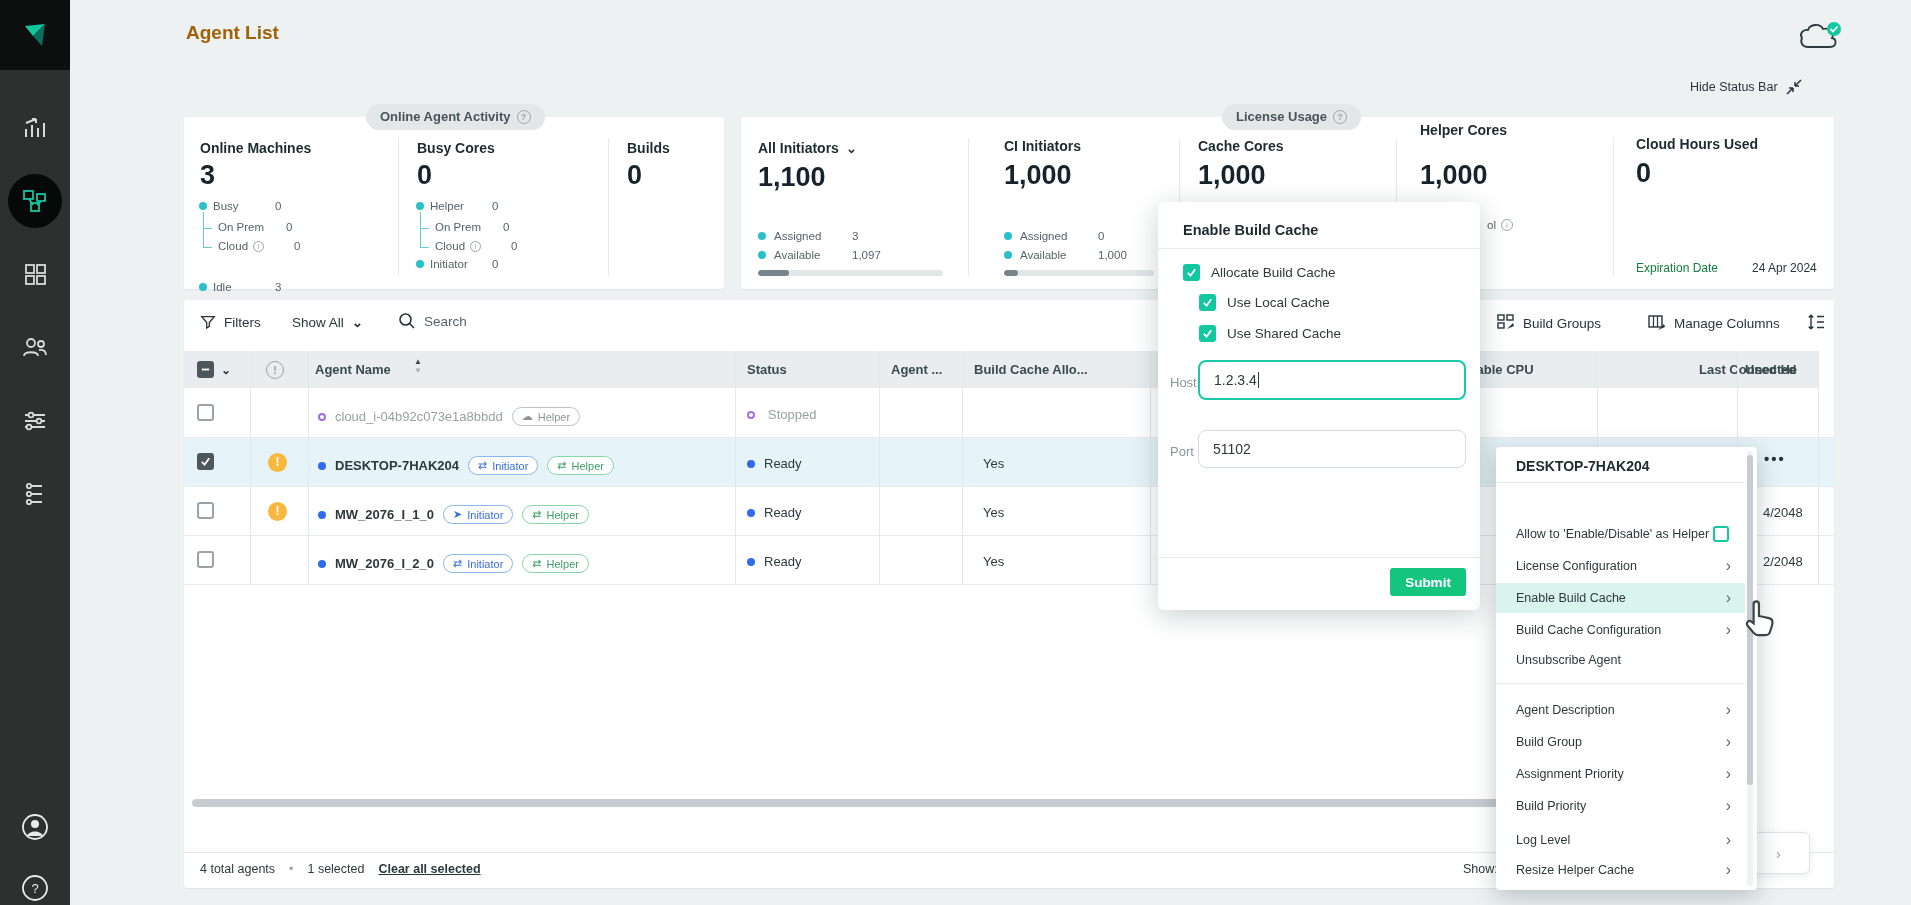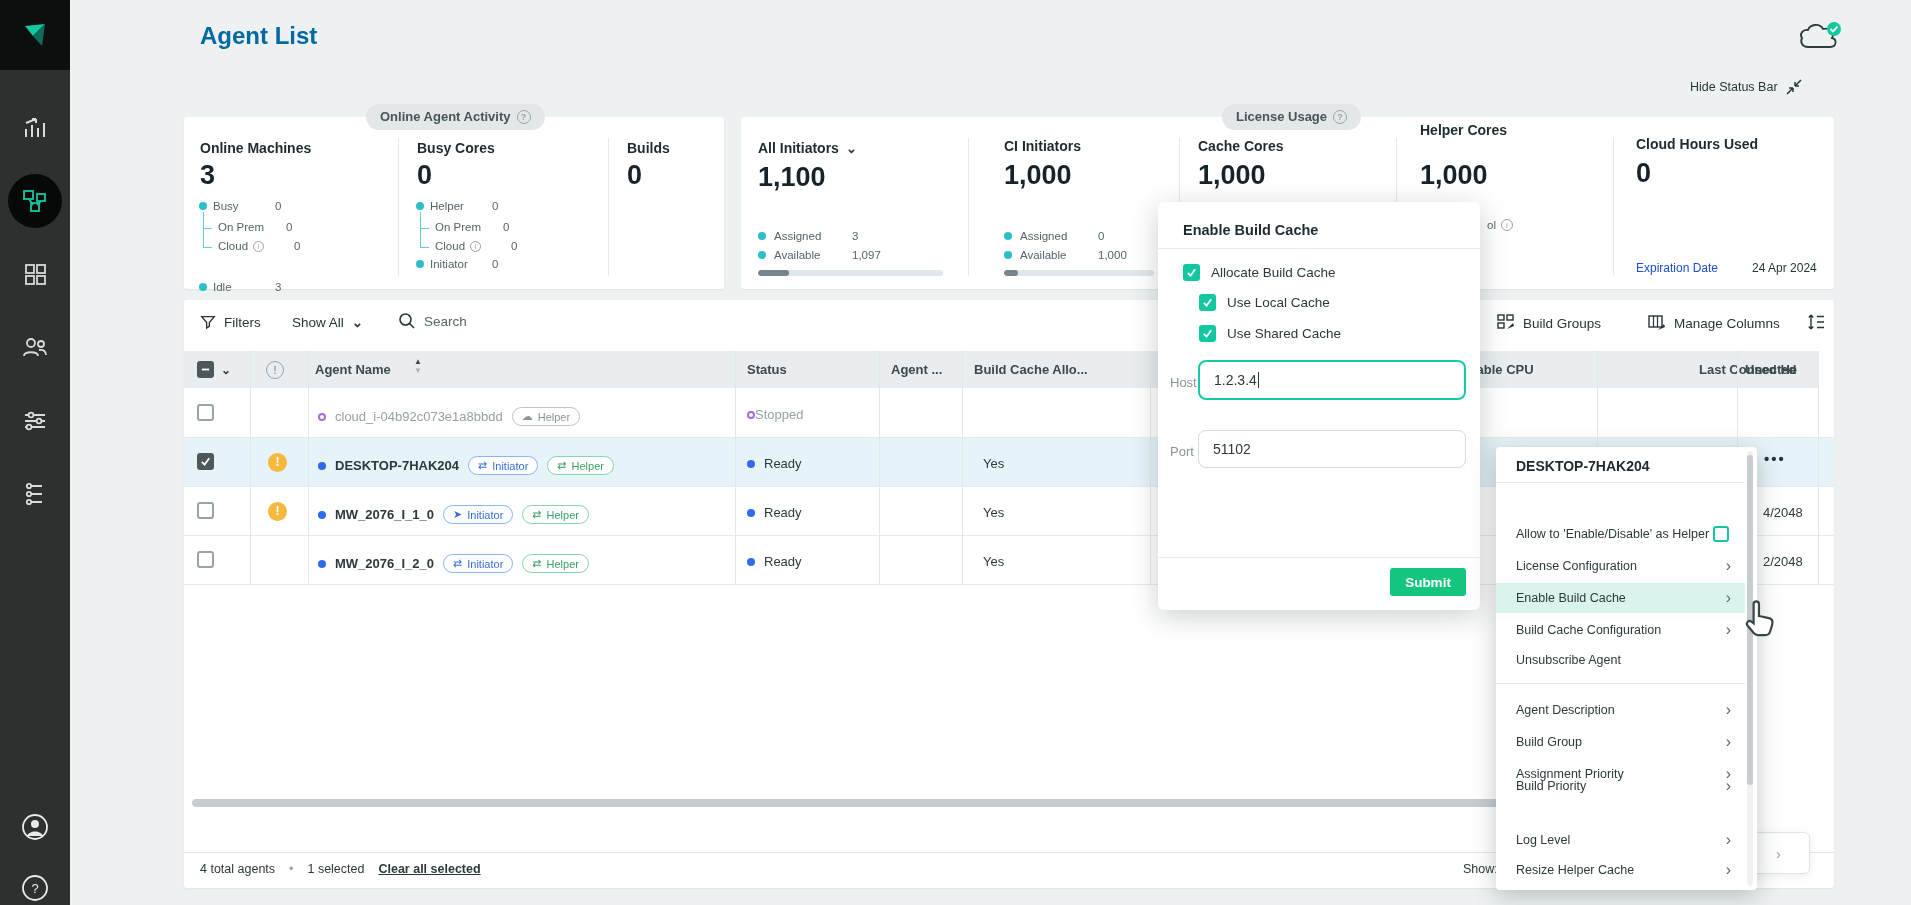--- a/index.html
+++ b/index.html
@@ -124,21 +124,21 @@
       </svg>
     </div>
     <div class="abs side-ic" style="top:865px;">
       <svg width="28" height="28" viewBox="0 0 28 28">
         <circle cx="14" cy="14" r="12" fill="none" stroke="#e8ebea" stroke-width="1.8"></circle>
         <text x="14" y="19" font-size="13" fill="#e8ebea" text-anchor="middle" font-family="Liberation Sans, sans-serif">?</text>
       </svg>
     </div>
   </div>
 
-  <div class="abs" style="left:200px;top:22px;font-size:24px;font-weight:700;color:#0369a1;">Agent List</div>
+  <div class="abs" style="left:186px;top:22px;font-size:19px;font-weight:700;color:#a16207;">Agent List</div>
 
   <div class="abs" style="left:1796px;top:20px;">
     <svg width="48" height="36" viewBox="0 0 48 36">
       <path d="M12 27 C6 27 4 22 6 18 C3 14 7 9 12 10 C14 4 24 3 27 9 C34 7 39 13 36 18 C41 19 41 27 34 27 Z" fill="none" stroke="#2e3b3d" stroke-width="1.8"></path>
       <circle cx="38" cy="9" r="7" fill="#13c7a0"></circle>
       <path d="M34.5 9 L37 11.5 L41.5 6.5" stroke="#fff" stroke-width="1.8" fill="none"></path>
     </svg>
   </div>
 
   <div class="abs" style="left:1690px;top:79px;display:flex;align-items:center;gap:8px;">
@@ -266,21 +266,21 @@
   <div class="abs stat-value" style="left:1420px;top:160px;">1,000</div>
   <div class="abs tree-row" style="left:1487px;top:219px;">
     <span>ol</span>
     <span class="info-circ" style="width:12px;height:12px;font-size:8px;margin-left:5px;">i</span>
   </div>
 
   <div class="abs vdiv" style="left:1613px;top:138px;height:138px;"></div>
 
   <div class="abs stat-title" style="left:1636px;top:136px;">Cloud Hours Used</div>
   <div class="abs stat-value" style="left:1636px;top:158px;">0</div>
-  <div class="abs" style="left:1636px;top:261px;font-size:12px;color:#1d4ed8;">Expiration Date</div>
+  <div class="abs" style="left:1636px;top:261px;font-size:12px;color:#15803d;">Expiration Date</div>
   <div class="abs" style="left:1752px;top:261px;font-size:12px;color:#27363a;">24 Apr 2024</div>
 
   <div class="abs card" style="left:184px;top:300px;width:1650px;height:588px;"></div>
 
   <div class="abs tb-item" style="left:200px;top:314px;">
     <svg width="16" height="16" viewBox="0 0 18 18">
         <path d="M2 3 H16 L10.5 9.5 V14 L7.5 15.8 V9.5 Z" fill="none" stroke="#27363a" stroke-width="1.5"></path>
       </svg>
     <span>Filters</span>
   </div>
@@ -346,21 +346,21 @@
   <div class="abs" style="left:184px;top:388px;width:1650px;height:49px;"></div>
   <div class="abs" style="left:197px;top:404px;"><span class="cb gray"></span></div>
   <div class="abs" style="left:318px;top:407px;display:flex;align-items:center;gap:9px;">
     <span class="d stopped"></span>
     <span class="cell muted">cloud_i-04b92c073e1a8bbdd</span>
     <span class="pill gray">
         <span>☁</span>
         <span>Helper</span>
       </span>
   </div>
-  <div class="abs" style="left:747px;top:407px;display:flex;align-items:center;gap:0;">
+  <div class="abs" style="left:747px;top:407px;display:flex;align-items:center;gap:13px;">
     <span class="d stopped"></span>
     <span class="cell muted">Stopped</span>
   </div>
 
   <div class="abs" style="left:184px;top:437px;width:1650px;height:49px;background:#e6f3f8;"></div>
   <div class="abs" style="left:197px;top:453px;"><span class="cb dark">
         <svg width="11" height="11" viewBox="0 0 12 12">
           <path d="M2 6.5 L5 9.5 L10 2.5" stroke="#fff" stroke-width="2" fill="none"></path>
         </svg>
       </span></div>
@@ -531,21 +531,21 @@
       <span class="chev">›</span>
     </div>
     <div class="mi" style="top:280px;">
       <span class="grow">Build Group</span>
       <span class="chev">›</span>
     </div>
     <div class="mi" style="top:312px;">
       <span class="grow">Assignment Priority</span>
       <span class="chev">›</span>
     </div>
-    <div class="mi" style="top:324px;">
+    <div class="mi" style="top:344px;">
       <span class="grow">Build Priority</span>
       <span class="chev">›</span>
     </div>
     <div class="mi" style="top:378px;">
       <span class="grow">Log Level</span>
       <span class="chev">›</span>
     </div>
     <div class="mi" style="top:408px;">
       <span class="grow">Resize Helper Cache</span>
       <span class="chev">›</span>

